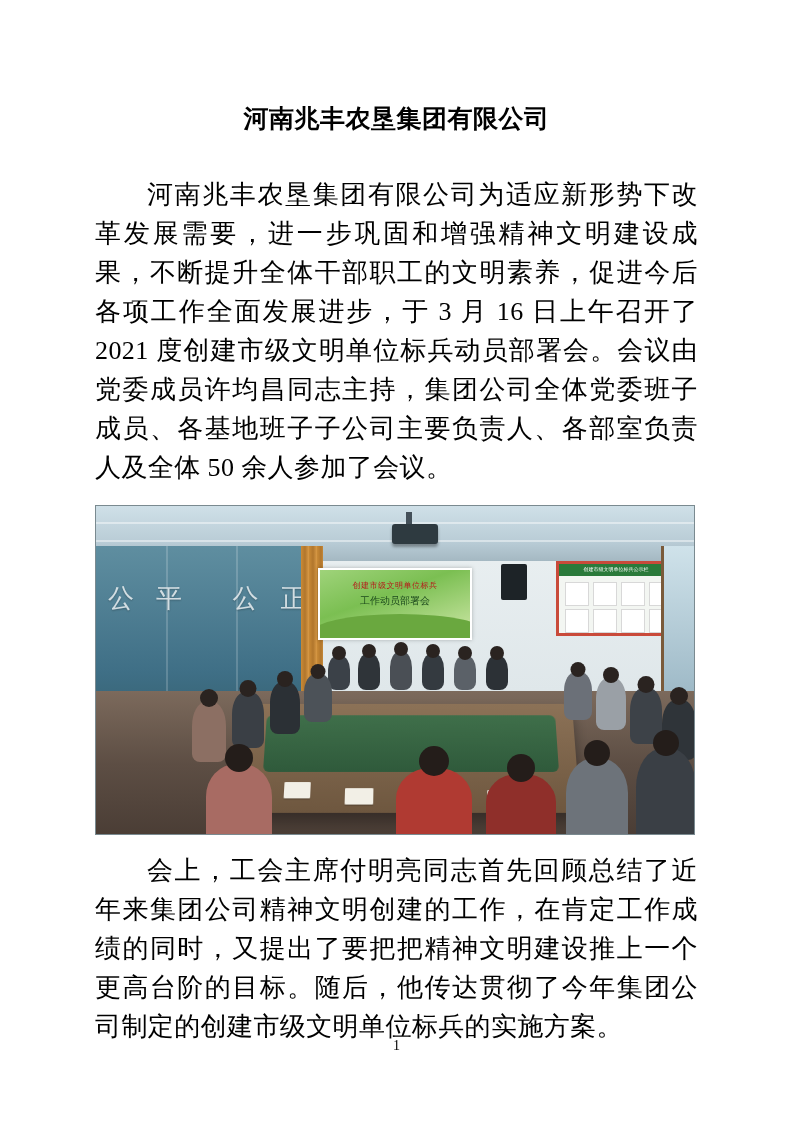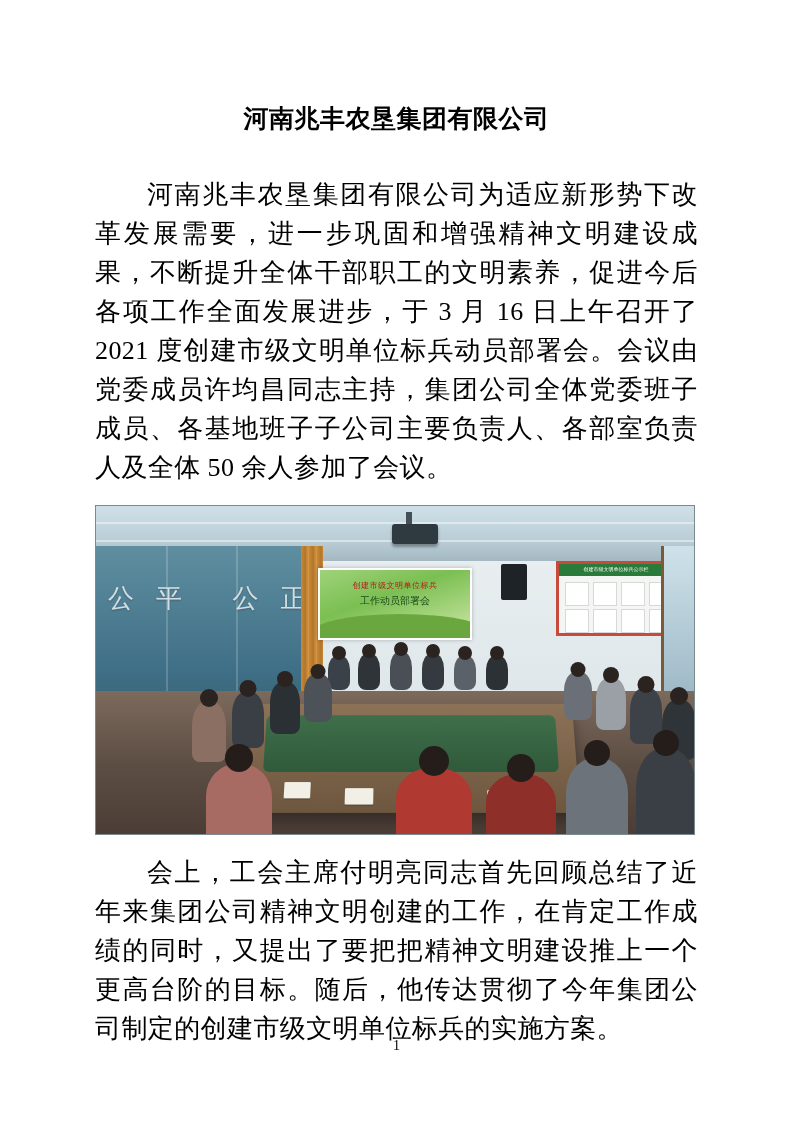--- a/index.html
+++ b/index.html
@@ -211,20 +211,21 @@
     background: linear-gradient(180deg,#cfe2ea 0%, #9ab6c4 100%);
     border-left: 3px solid #7a5a3a;
   }
   .ph-curtain {
     position: absolute;
     left: 205px; top: 40px; width: 22px; height: 175px;
     background: repeating-linear-gradient(90deg,#c98a36 0px,#b1762c 4px,#d99a46 8px);
   }
   .par-third {
     margin-top: 18px;
+    font-family: Liberation Mono, monospace;
   }
   .page-number {
     position: absolute;
     left: 0; right: 0;
     bottom: 68px;
     text-align: center;
     font-size: 14px;
     font-family: "Liberation Serif", serif;
   }
 </style>

